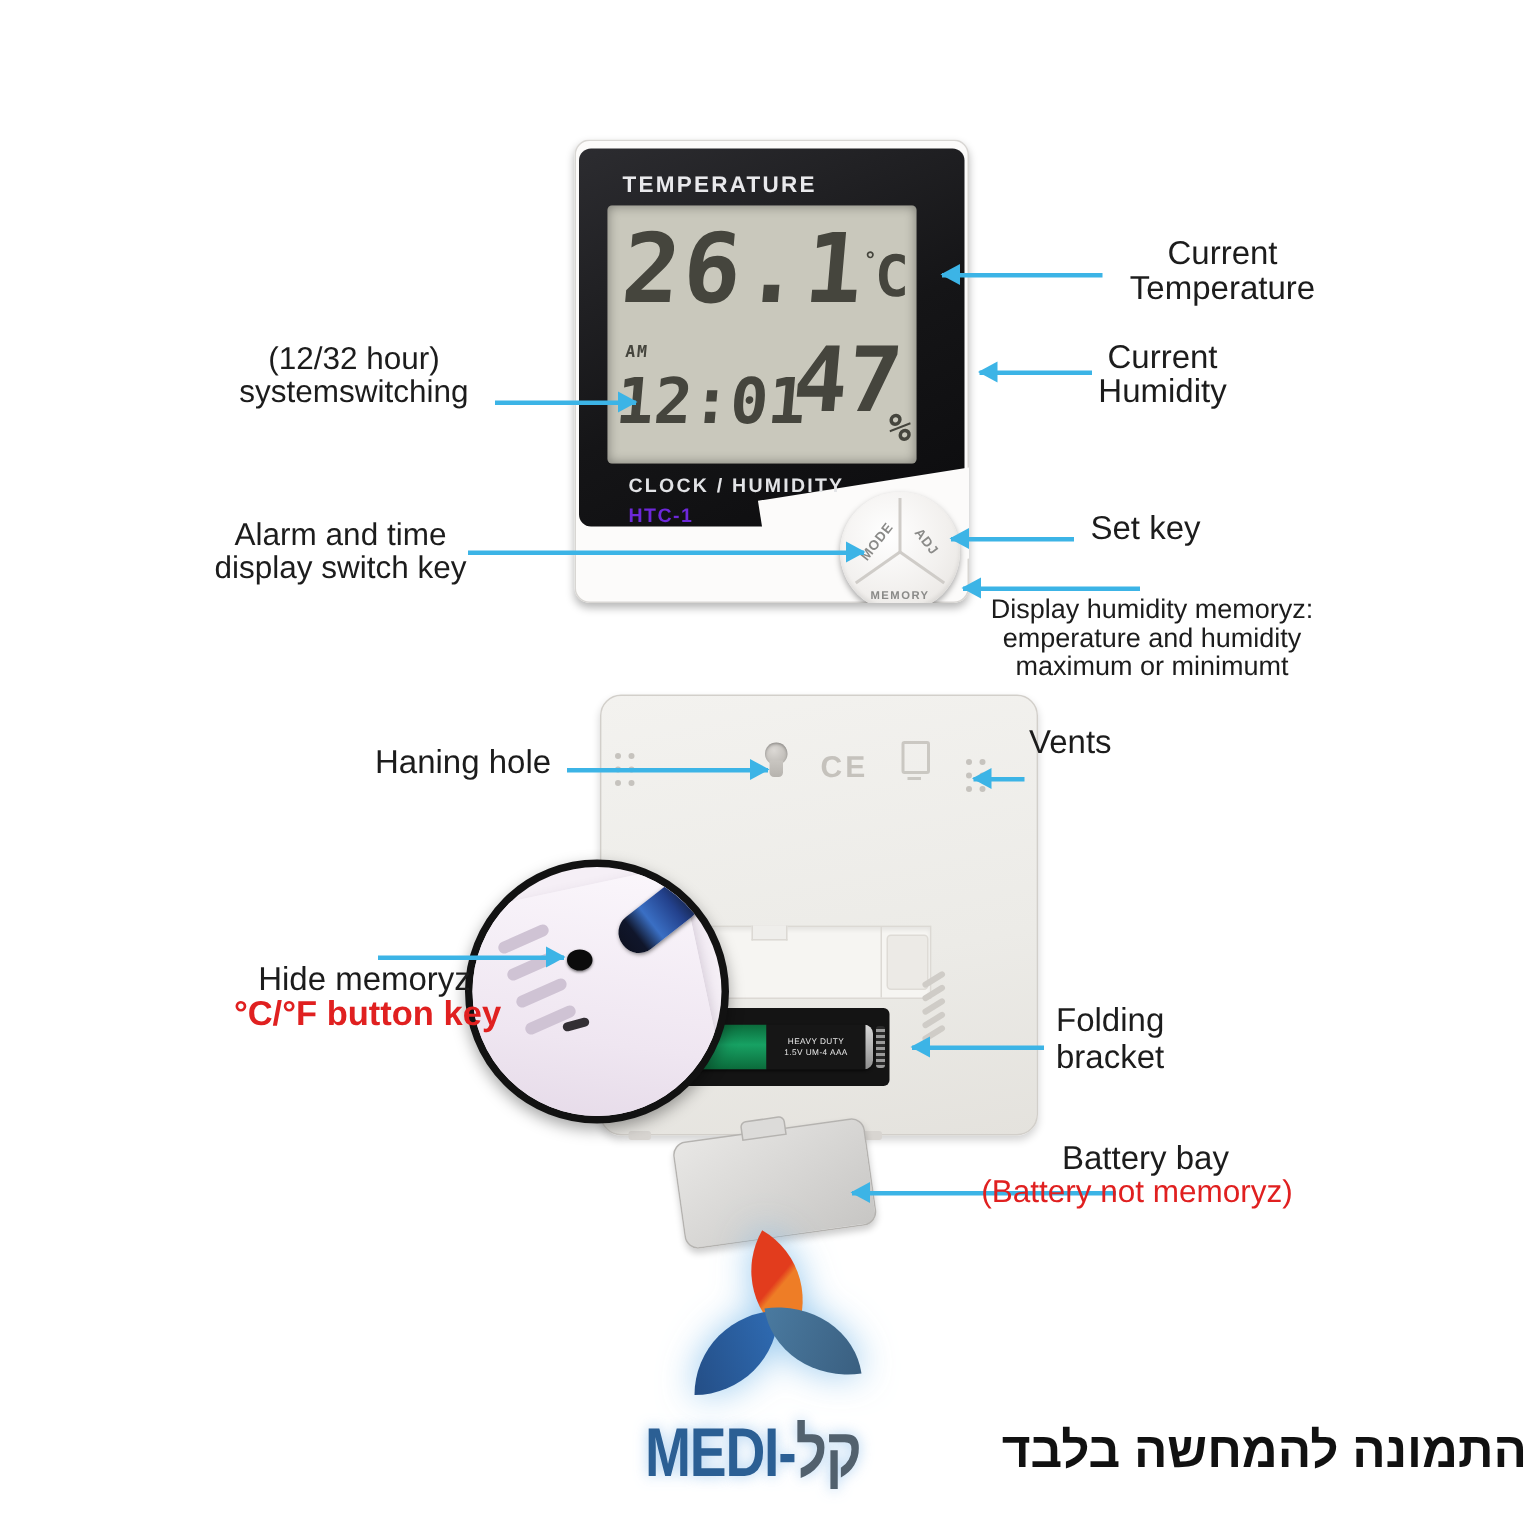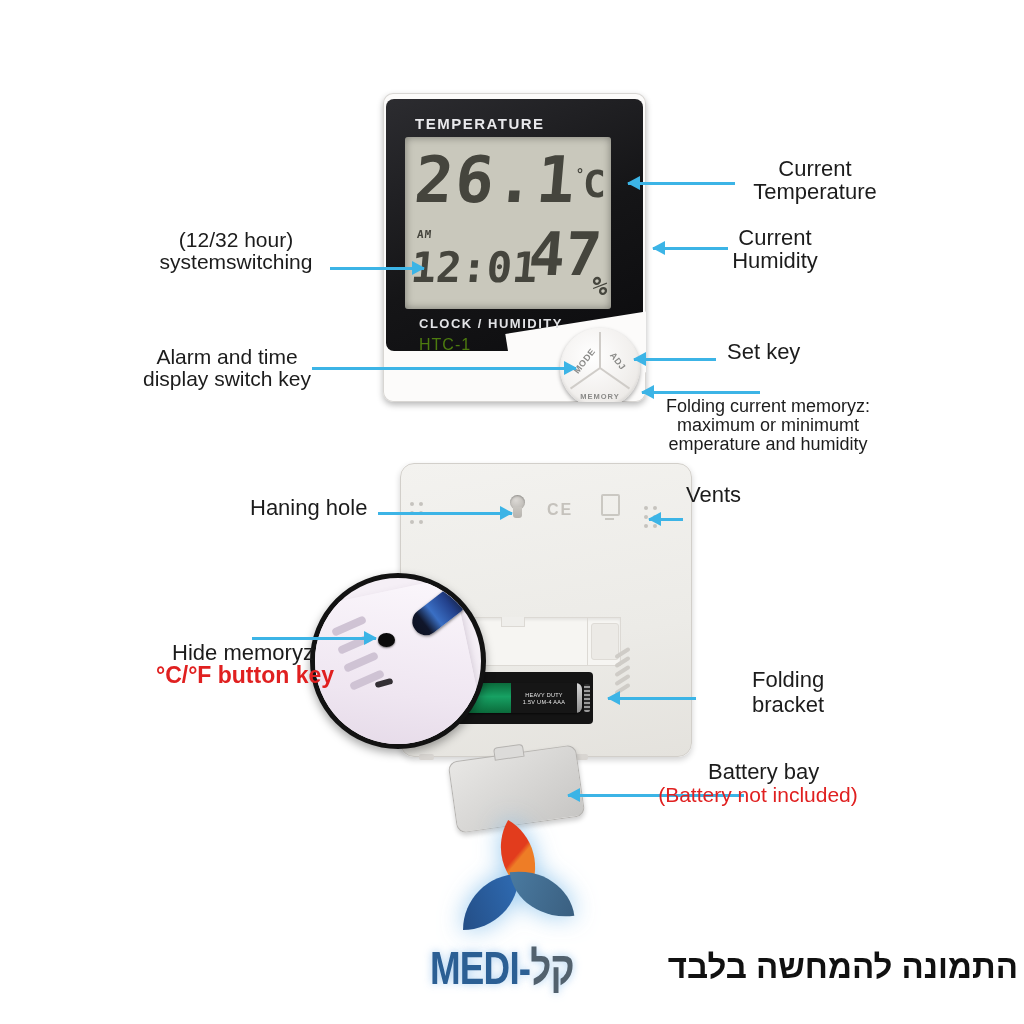--- a/index.html
+++ b/index.html
@@ -29,39 +29,39 @@
   .t-val{position:absolute;left:10px;top:6px;font-size:64px;letter-spacing:2px;}
   .t-unit{position:absolute;right:5px;top:28px;display:flex;align-items:flex-start;}
   .t-unit .deg{font-size:15px;font-weight:bold;color:#45453d;}
   .t-unit .bigc{font-family:"DejaVu Sans Mono",monospace;font-weight:bold;font-size:38px;line-height:38px;color:#45453d;}
   .lcd-row2{position:absolute;left:0;top:88px;width:206px;height:84px;}
   .am{position:absolute;left:12px;top:3px;font-size:11px;letter-spacing:1px;}
   .clock{position:absolute;left:6px;top:18px;font-size:42px;letter-spacing:0;}
   .hum-val{position:absolute;left:124px;top:-6px;font-size:60px;}
   .pct{position:absolute;right:3px;bottom:8px;font-size:26px;}
   .footer1{position:absolute;left:36px;top:223px;font-weight:bold;font-size:13px;letter-spacing:1.5px;color:#e2e3e6;}
-  .model{position:absolute;left:36px;top:243px;font-weight:normal;font-size:16px;letter-spacing:1px;color:#4d7c0f;}
+  .model{position:absolute;left:36px;top:243px;font-weight:bold;font-size:13px;letter-spacing:1px;color:#6d28d9;}
   .cluster{position:absolute;left:177px;top:235px;width:80px;height:80px;}
   .pod{position:absolute;width:80px;height:80px;border-radius:50%;background:radial-gradient(circle at 40% 35%,#ffffff 0%,#f2f0ee 55%,#e4e1dd 100%);box-shadow:0 2px 4px rgba(0,0,0,.35), inset 0 -2px 3px rgba(0,0,0,.08);}
   .dv{position:absolute;width:2px;background:#cfccc8;}
   .dv.v{left:39px;top:4px;height:36px;}
   .dv.dl,.dv.dr{left:39px;top:40px;height:36px;transform-origin:top center;}
   .dv.dl{transform:rotate(55deg);}
   .dv.dr{transform:rotate(-55deg);}
   .bt{position:absolute;font-weight:bold;font-size:9px;color:#8a8a88;letter-spacing:.5px;}
   .bt.mode{left:10px;top:28px;transform:rotate(-52deg);}
   .bt.adj{right:12px;top:28px;transform:rotate(52deg);}
   .bt.mem{left:50%;bottom:7px;transform:translateX(-50%);font-size:7.5px;letter-spacing:1px;}
 
   
   .back{position:absolute;left:400px;top:463px;width:290px;height:292px;background:linear-gradient(170deg,#f3f2ef 0%,#ecebe7 60%,#e4e2dd 100%);border:1px solid #d2cfca;border-radius:14px;box-shadow:0 3px 6px rgba(0,0,0,.18);z-index:1;}
   .keyhole{position:absolute;left:108px;top:31px;width:17px;height:26px;}
   .keyhole .kcirc{width:15px;height:15px;margin:0 auto;border-radius:50%;background:radial-gradient(circle at 40% 35%,#dcd9d5,#b3b0ab);box-shadow:inset 0 1px 2px rgba(0,0,0,.3);}
   .keyhole .kstem{width:9px;height:11px;margin:-3px auto 0;background:linear-gradient(#c9c6c1,#b6b3ae);border-radius:0 0 3px 3px;}
-  .cemark{position:absolute;left:146px;top:37px;font-weight:bold;font-size:16px;letter-spacing:2px;color:rgba(168,164,157,.6);}
+  .cemark{position:absolute;left:146px;top:37px;font-weight:bold;font-size:20px;letter-spacing:2px;color:rgba(168,164,157,.6);}
   .weee{position:absolute;left:200px;top:30px;width:15px;height:18px;border:2px solid rgba(172,168,161,.55);border-radius:2px;}
   .weee:after{content:"";position:absolute;left:2px;bottom:-6px;width:9px;height:2px;background:rgba(172,168,161,.55);}
   .ventdots{position:absolute;display:grid;grid-template-columns:repeat(2,4px);gap:5px 5px;}
   .ventdots span{width:4px;height:4px;border-radius:50%;background:#c6c3be;}
   .vd-left{left:9px;top:38px;}
   .vd-right{left:243px;top:42px;}
   .recess{position:absolute;left:37px;top:153px;width:181px;height:47px;background:#f6f5f2;border:1px solid #dcd9d4;box-shadow:inset 0 2px 3px rgba(0,0,0,.07);}
   .recess .notch{position:absolute;left:62px;top:-1px;width:22px;height:9px;background:#efeeeb;border:1px solid #dcd9d4;border-top:none;}
   .recess .tabline{position:absolute;left:148px;top:0;bottom:0;border-left:1px solid #dcd9d4;}
   .recess .tab{position:absolute;left:152px;top:5px;width:26px;height:35px;background:#eceae6;border:1px solid #dedbd6;border-radius:3px;}
@@ -148,23 +148,23 @@
   <div class="lbl" style="left:145px;top:229px;width:182px;">
     <div style="font-size:21px;line-height:22px;">(12/32 hour)</div>
     <div style="font-size:21px;line-height:22px;">systemswitching</div>
   </div>
   <div class="lbl" style="left:132px;top:346px;width:190px;font-size:21px;line-height:22px;">
     <div>Alarm and time</div>
     <div>display switch key</div>
   </div>
   <div class="lbl" style="left:727px;top:340px;">Set key</div>
   <div class="lbl" style="left:655px;top:397px;width:226px;font-size:18px;line-height:19px;">
-    <div>Folding current memoryz:</div>
+    <div>Display humidity memoryz:</div>
+    <div class="red">emperature and humidity</div>
     <div class="red">maximum or minimumt</div>
-    <div class="red">emperature and humidity</div>
   </div>
 
   <div class="arrow" style="left:628px;top:176px;width:107px;">
       <div class="shaft"></div>
       <div class="head h-left"></div>
     </div>
   <div class="arrow" style="left:653px;top:241px;width:75px;">
       <div class="shaft"></div>
       <div class="head h-left"></div>
     </div>
@@ -250,26 +250,26 @@
     </div>
     <div class="mg-btn"></div>
     <div class="mg-batt"></div>
     <div class="mg-slit2"></div>
   </div>
 
   <div class="lbl" style="left:250px;top:496px;">Haning hole</div>
   <div class="lbl" style="left:686px;top:483px;text-align:right;">Vents</div>
   <div class="lbl" style="left:168px;top:641px;width:150px;">Hide memoryz</div>
   <div class="lbl red bold" style="left:150px;top:664px;width:190px;font-size:23px;">°C/°F button key</div>
-  <div class="lbl left" style="left:704px;top:667px;line-height:25px;margin-left:48px;">
+  <div class="lbl left" style="left:704px;top:667px;line-height:25px;">
     <div>Folding</div>
     <div>bracket</div>
   </div>
   <div class="lbl" style="left:708px;top:760px;">Battery bay</div>
-  <div class="lbl red" style="left:638px;top:783px;width:240px;font-size:21px;">(Battery not included)</div>
+  <div class="lbl red" style="left:638px;top:783px;width:240px;font-size:21px;">(Battery not memoryz)</div>
 
   <div class="arrow" style="left:378px;top:506px;width:134px;">
       <div class="shaft"></div>
       <div class="head h-right"></div>
     </div>
   <div class="arrow" style="left:649px;top:512px;width:34px;">
       <div class="shaft"></div>
       <div class="head h-left"></div>
     </div>
   <div class="arrow" style="left:252px;top:631px;width:124px;z-index:7;">

